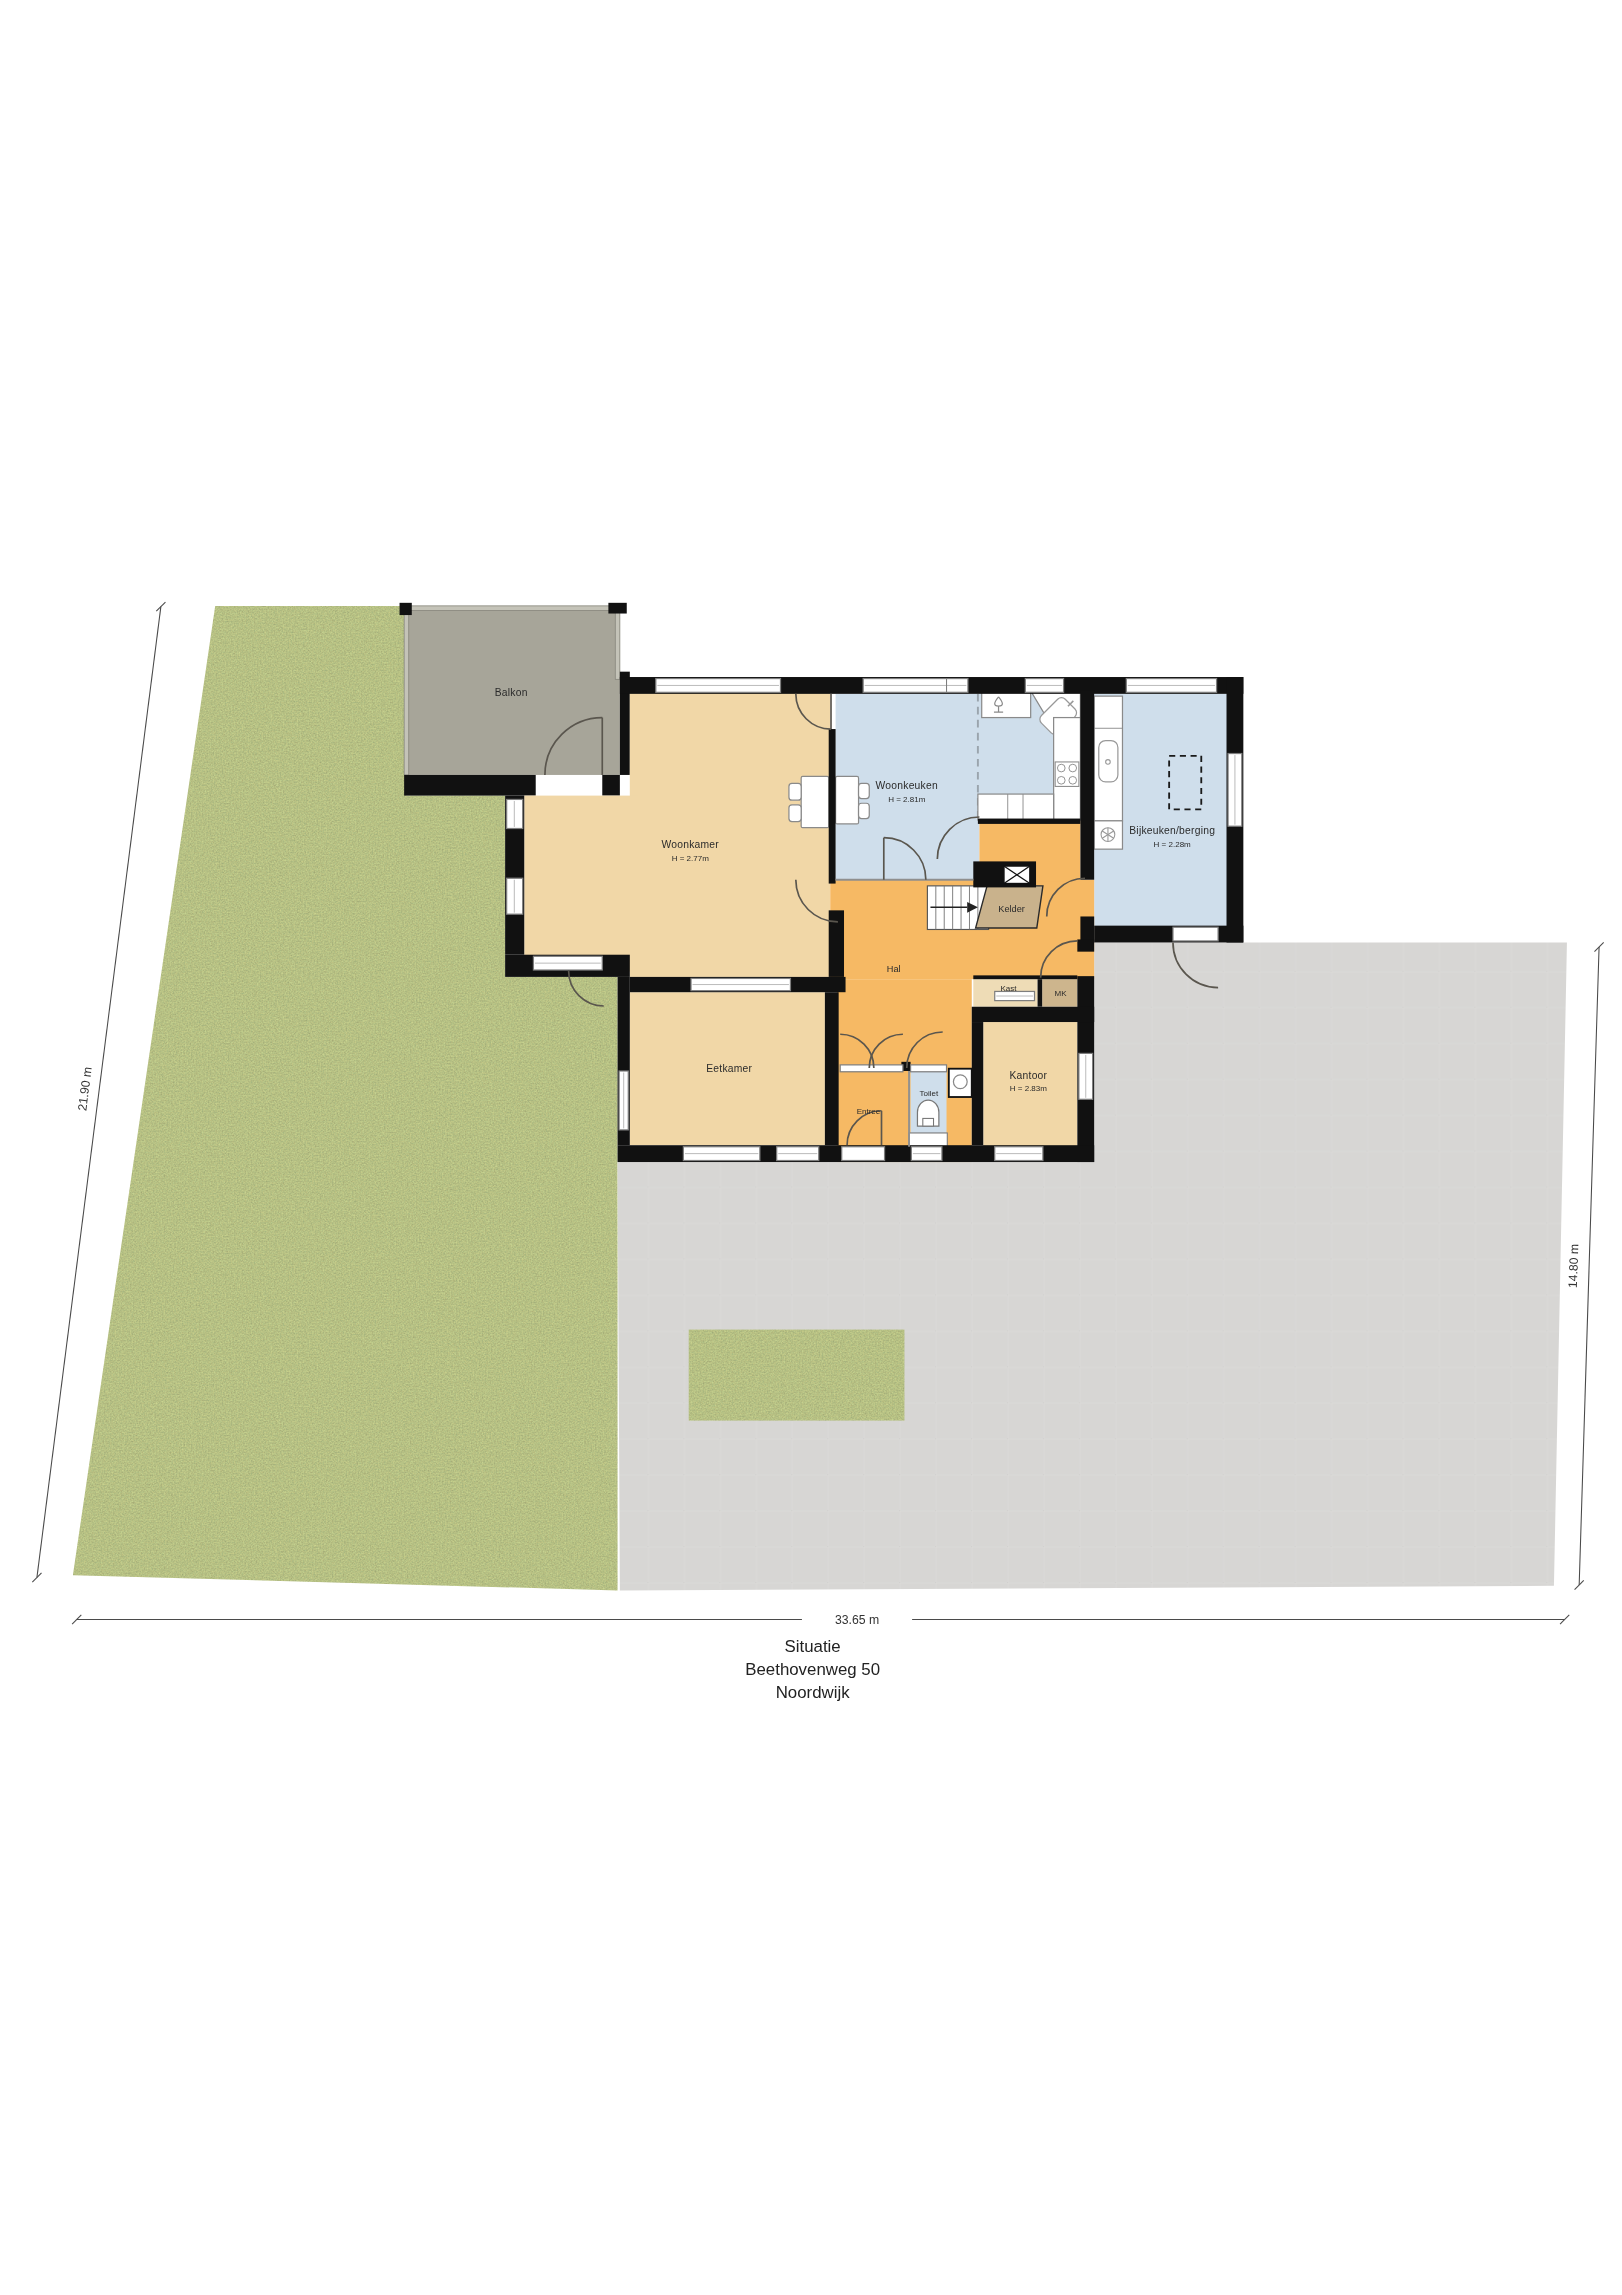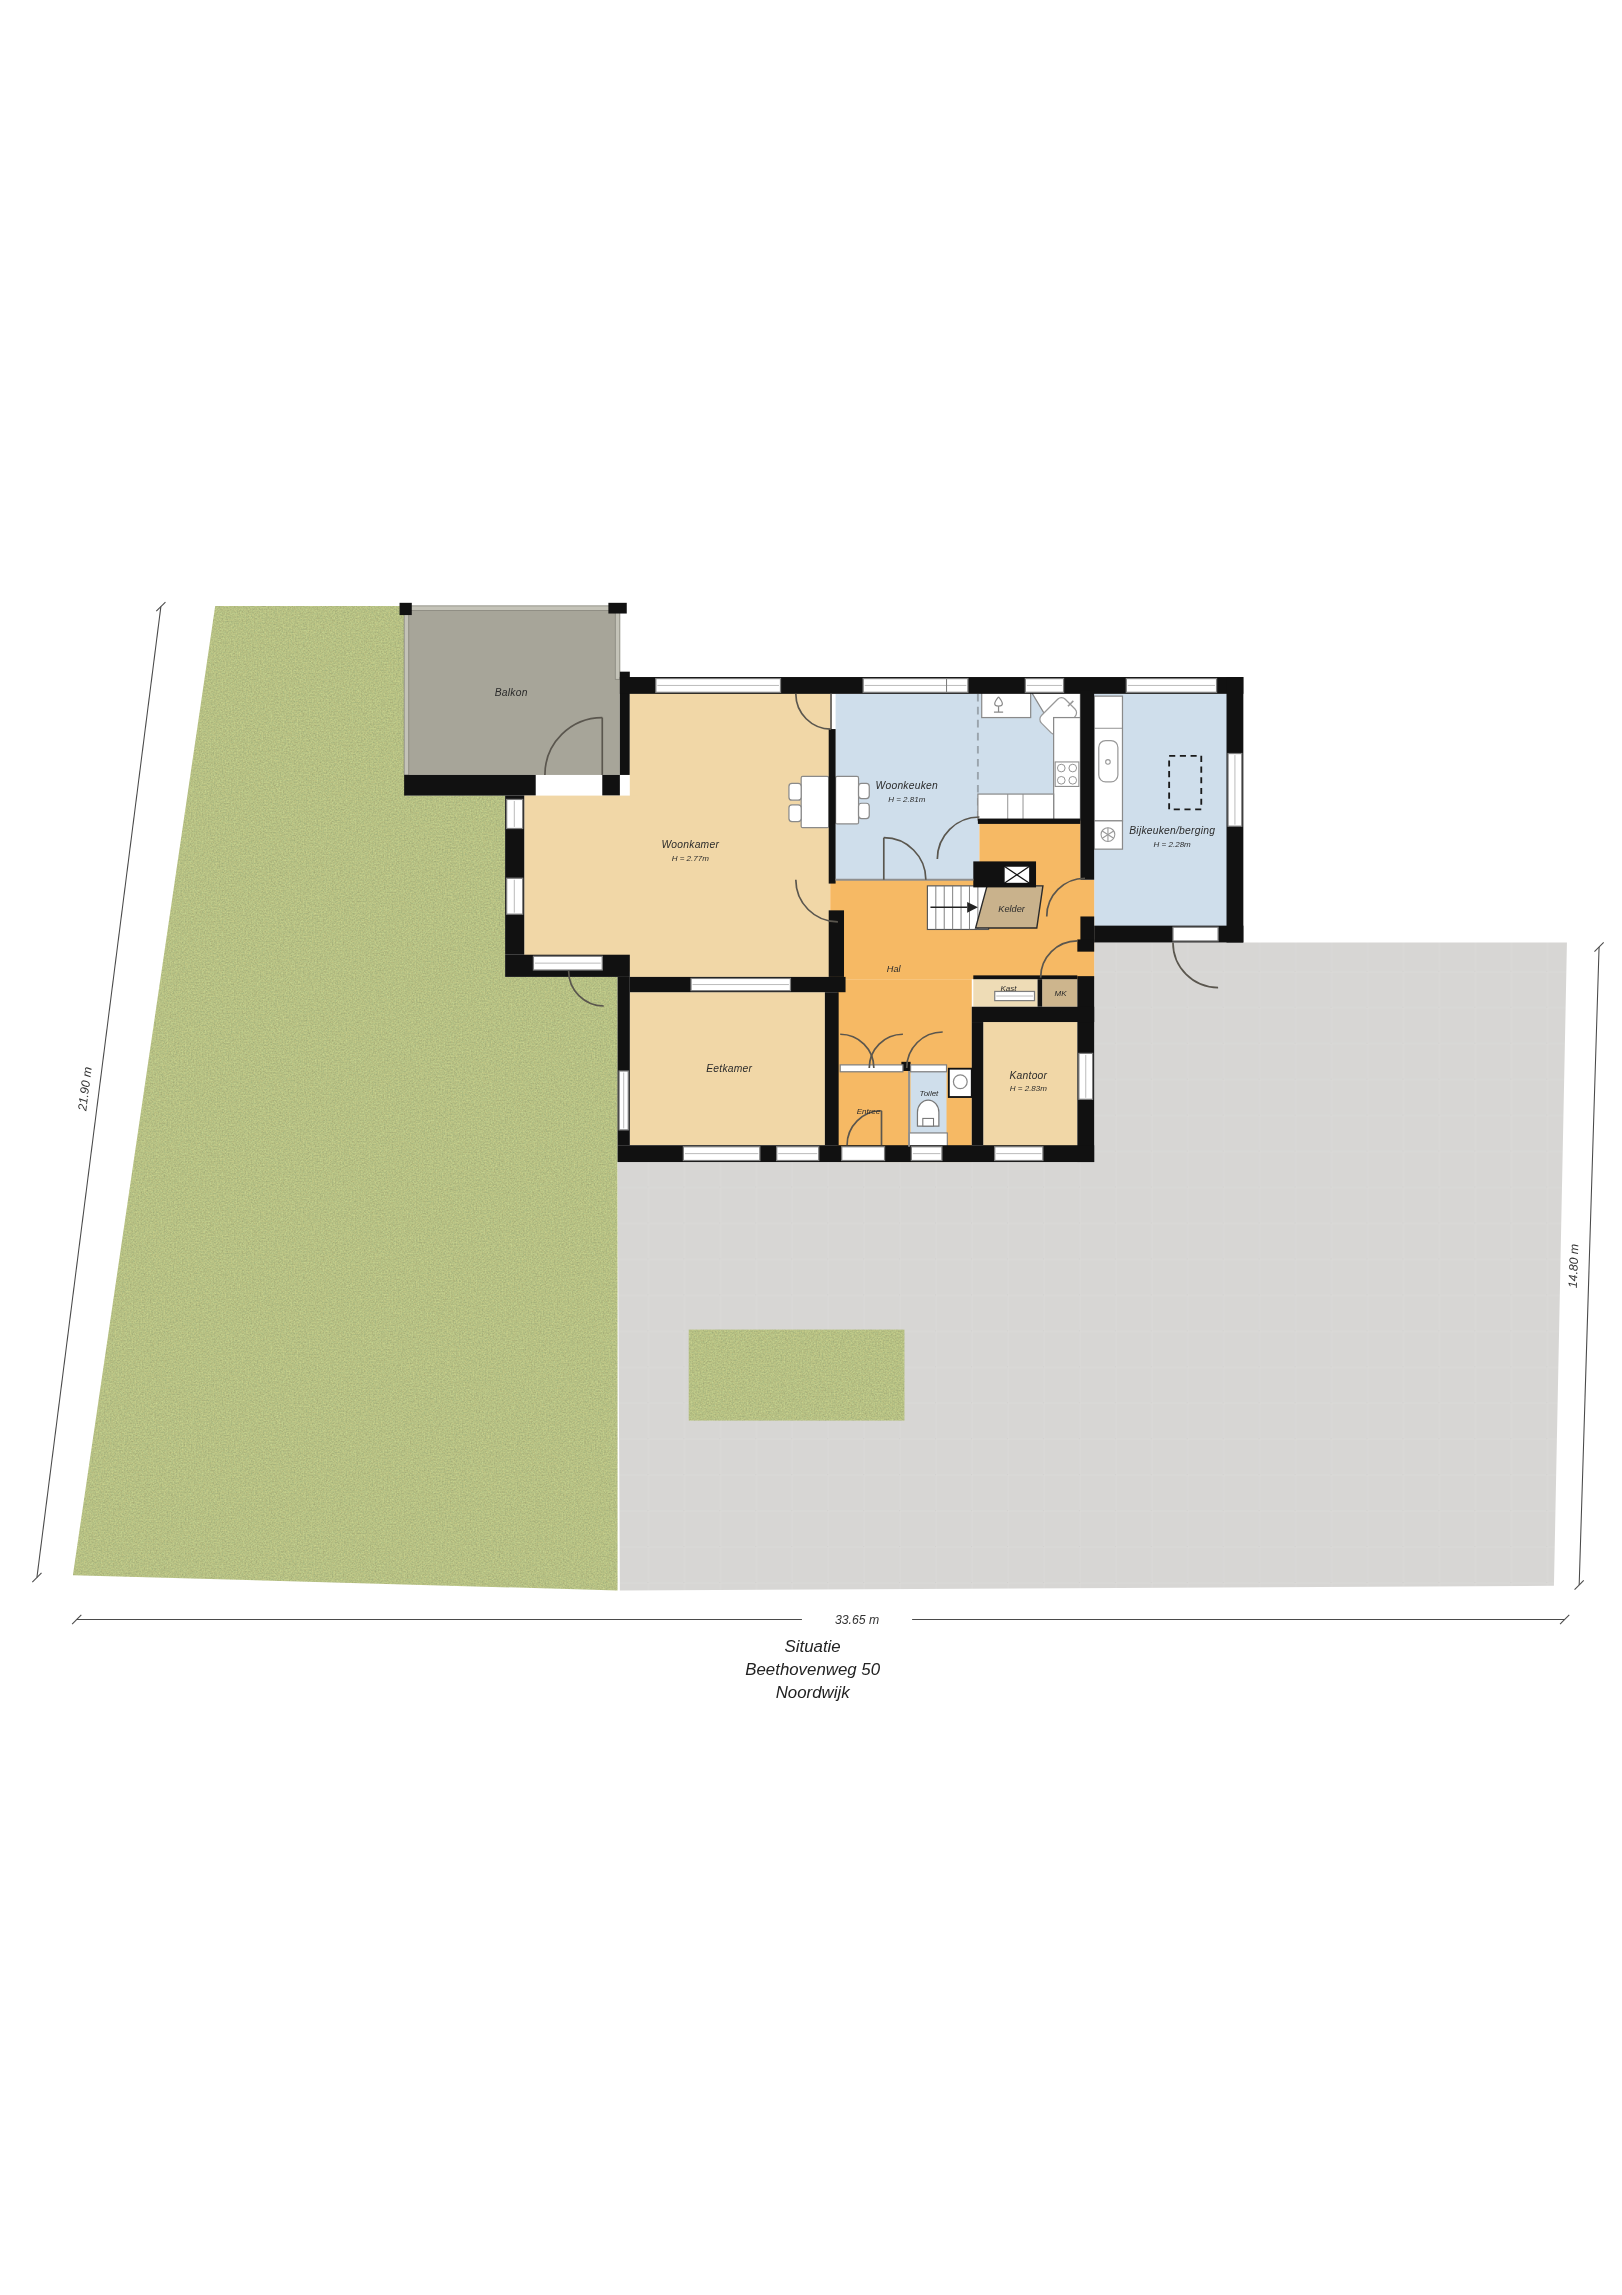--- a/index.html
+++ b/index.html
@@ -1,17 +1,17 @@
 <!DOCTYPE html>
 <html style="font-size:12.2px"><head>
 <meta charset="utf-8">
 <style>
   html,body{margin:0;padding:0;background:#ffffff;}
   .page{position:relative;width:1623px;height:2295px;background:#fff;overflow:hidden;
-        font-family:"Liberation Sans", sans-serif;font-style:italic;}
+        font-family:"Liberation Sans", sans-serif;}
   svg{position:absolute;left:0;top:0;}
   text{fill:#2b2b2b;}
   .room-label{font-size:13.5px;letter-spacing:.3px;}
   .room-sub{font-size:10.5px;}
   .small-label{font-size:10.5px;}
   .mid-label{font-size:12px;}
   .dim-label{font-size:16px;fill:#333;}
   .title-line{font-size:22px;fill:#222;}
   .wall{fill:#111;}
   .win{fill:#fff;stroke:#7e7e7e;stroke-width:1.6;}

